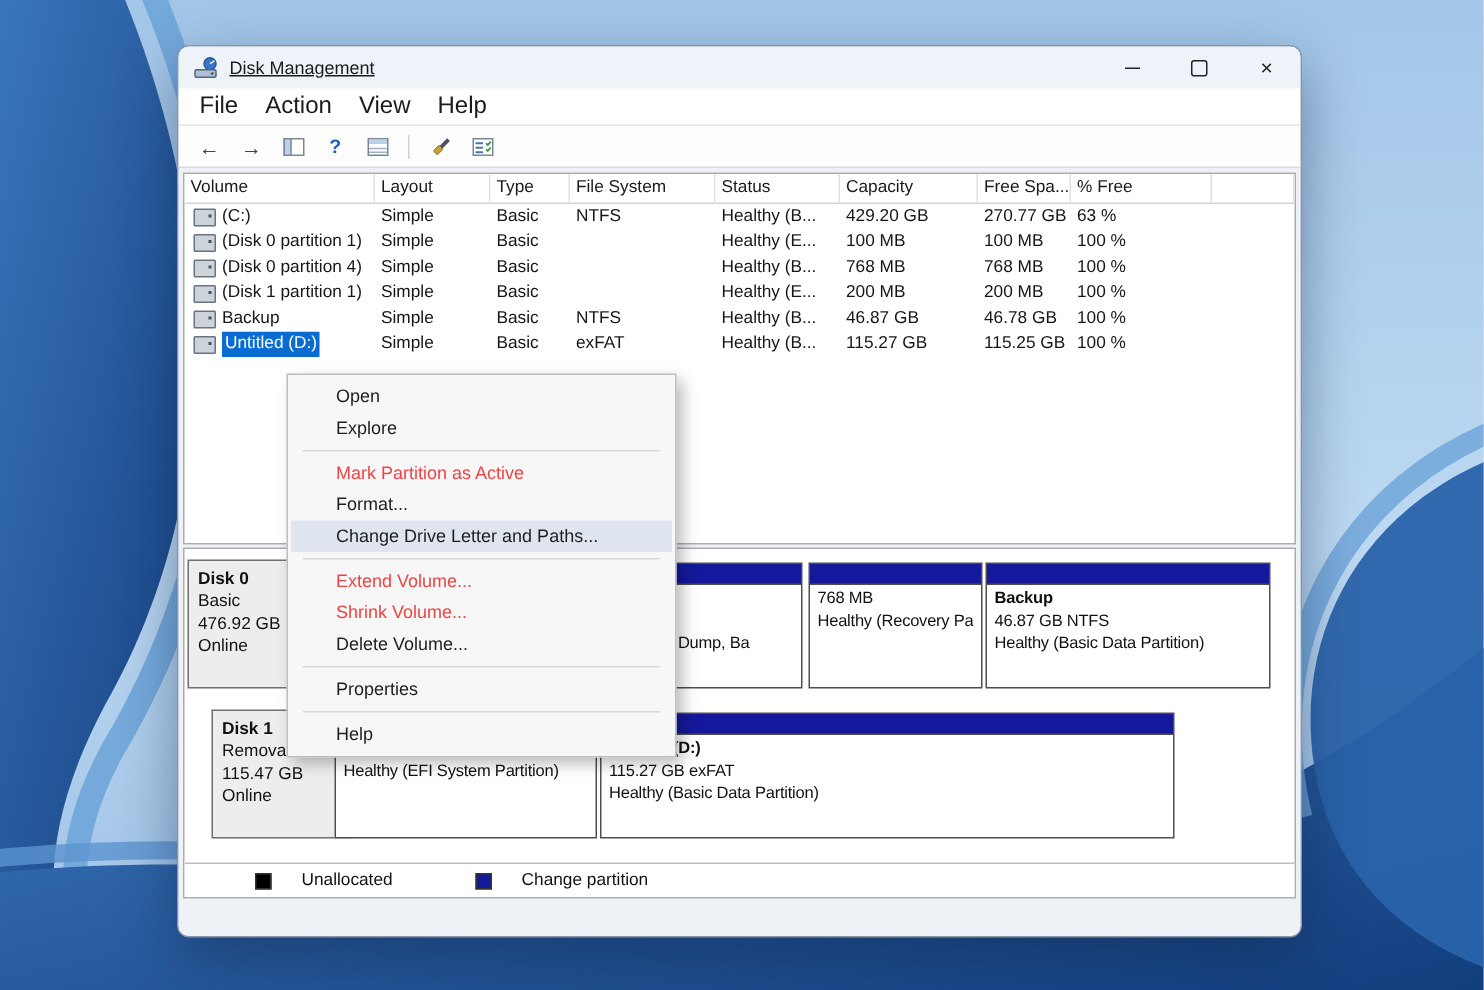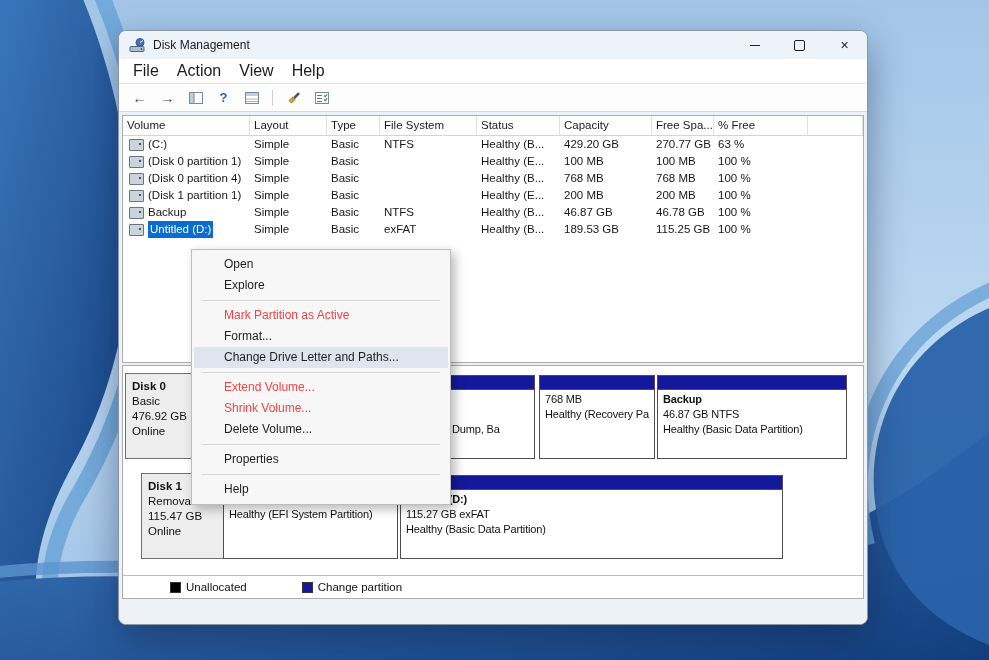--- a/index.html
+++ b/index.html
@@ -6,21 +6,21 @@
   html,body{margin:0;padding:0;}
   body{width:989px;height:660px;overflow:hidden;font-family:"Liberation Sans","DejaVu Sans",sans-serif;background:#a9cbe8;}
   .stage{position:relative;width:989px;height:660px;}
   .wallpaper{position:absolute;left:0;top:0;width:989px;height:660px;}
 
   
   .window{position:absolute;left:118px;top:30px;width:750px;height:595px;background:#eef1f6;
     border:1px solid #8a96a8;border-radius:8px;overflow:hidden;display:flex;flex-direction:column;
     box-shadow:0 14px 38px rgba(15,35,70,.45);box-sizing:border-box;}
   .titlebar{flex:0 0 28px;background:#eef2f9;display:flex;align-items:center;gap:8px;padding-left:10px;}
-  .titlebar .title{font-size:12px;color:#1b1b1b;}
+  .titlebar .title{font-size:12px;color:#1b1b1b;text-decoration:underline;}
   .win-controls{margin-left:auto;display:flex;height:100%;}
   .wbtn{width:45px;height:100%;border:0;background:transparent;display:flex;align-items:center;justify-content:center;color:#222;font-size:14px;cursor:default;padding:0;}
   .glyph-min{display:inline-block;width:10px;border-top:1px solid #222;}
   .glyph-max{display:inline-block;width:9px;height:9px;border:1px solid #222;border-radius:2px;}
 
   .menubar{flex:0 0 24px;background:#fff;display:flex;align-items:center;padding-left:5px;}
   .menu-item{font-size:16px;padding:3px 9px;color:#1b1b1b;}
 
   .toolbar{flex:0 0 27px;background:#fdfdfd;border-top:1px solid #e5e5e5;border-bottom:1px solid #dadada;display:flex;align-items:center;padding-left:8px;gap:3px;}
   .tbtn{width:25px;height:21px;border:0;background:transparent;display:flex;align-items:center;justify-content:center;padding:0;}
@@ -44,21 +44,21 @@
   .graphpane{position:absolute;left:3px;right:3px;top:253px;bottom:25px;background:#fff;border:1px solid #acacac;box-sizing:border-box;overflow:hidden;}
   .disk-label{position:absolute;width:94px;height:86px;background:#ededed;border:1px solid #707070;padding:5px 6px;box-sizing:border-box;font-size:11.5px;line-height:15px;color:#111;}
   .dname{font-weight:bold;}
   .part{position:absolute;height:84px;border:1px solid #4f4f4f;background:#fff;box-sizing:border-box;display:flex;flex-direction:column;overflow:hidden;}
   .bar{flex:0 0 13px;background:var(--primary);border-bottom:1px solid #4f4f4f;}
   .pbody{padding:2px 5px;font-size:11px;line-height:15px;letter-spacing:-0.15px;color:#111;}
   .pline{white-space:nowrap;overflow:hidden;}
   .pname{font-weight:bold;}
   .indent-c{padding-left:70px;}
   .legend{position:absolute;left:0;right:0;bottom:0;height:22px;border-top:1px solid #bdbdbd;background:#fff;display:flex;align-items:center;gap:16px;padding-left:8px;font-size:11.5px;color:#111;}
-  .lg-item{display:flex;align-items:center;gap:5px;padding-left:39px;}
+  .lg-item{display:flex;align-items:center;gap:20px;padding-left:39px;}
   .lg-sq{width:11px;height:11px;border:1px solid #333;box-sizing:border-box;}
   .lg-sq.unalloc{background:#000;}
   .lg-sq.primary{background:var(--primary);}
 
   
   .context-menu{position:absolute;left:72px;top:218px;width:260px;background:#f7f7f7;border:1px solid #bdbdbd;box-shadow:4px 4px 10px rgba(0,0,0,.28);padding:4px 2px;z-index:50;box-sizing:border-box;}
   .cm-item{height:21px;line-height:21px;padding-left:30px;font-size:12px;color:#1e1e1e;white-space:nowrap;}
   .cm-item.disabled{color:#ef4444;}
   .cm-item.hover{background:#dfe5ee;}
   .cm-sep{height:1px;background:#d8d8d8;margin:4px 8px;}
@@ -254,21 +254,21 @@
 
         <div class="lv-grid">
           <div class="bcell vol-cell">
               <span class="vol-icon"></span>
               <span class="sel-label">Untitled (D:)</span>
             </div>
           <div class="bcell">Simple</div>
           <div class="bcell">Basic</div>
           <div class="bcell">exFAT</div>
           <div class="bcell">Healthy (B...</div>
-          <div class="bcell">189.53 GB</div>
+          <div class="bcell">115.27 GB</div>
           <div class="bcell">115.25 GB</div>
           <div class="bcell">100 %</div>
           <div class="bcell"></div>
         </div>
       </div>
 
       <div class="graphpane">
 
         <div class="disk-label" style="left:2px;top:7px;">
           <div class="dname">Disk 0</div>

